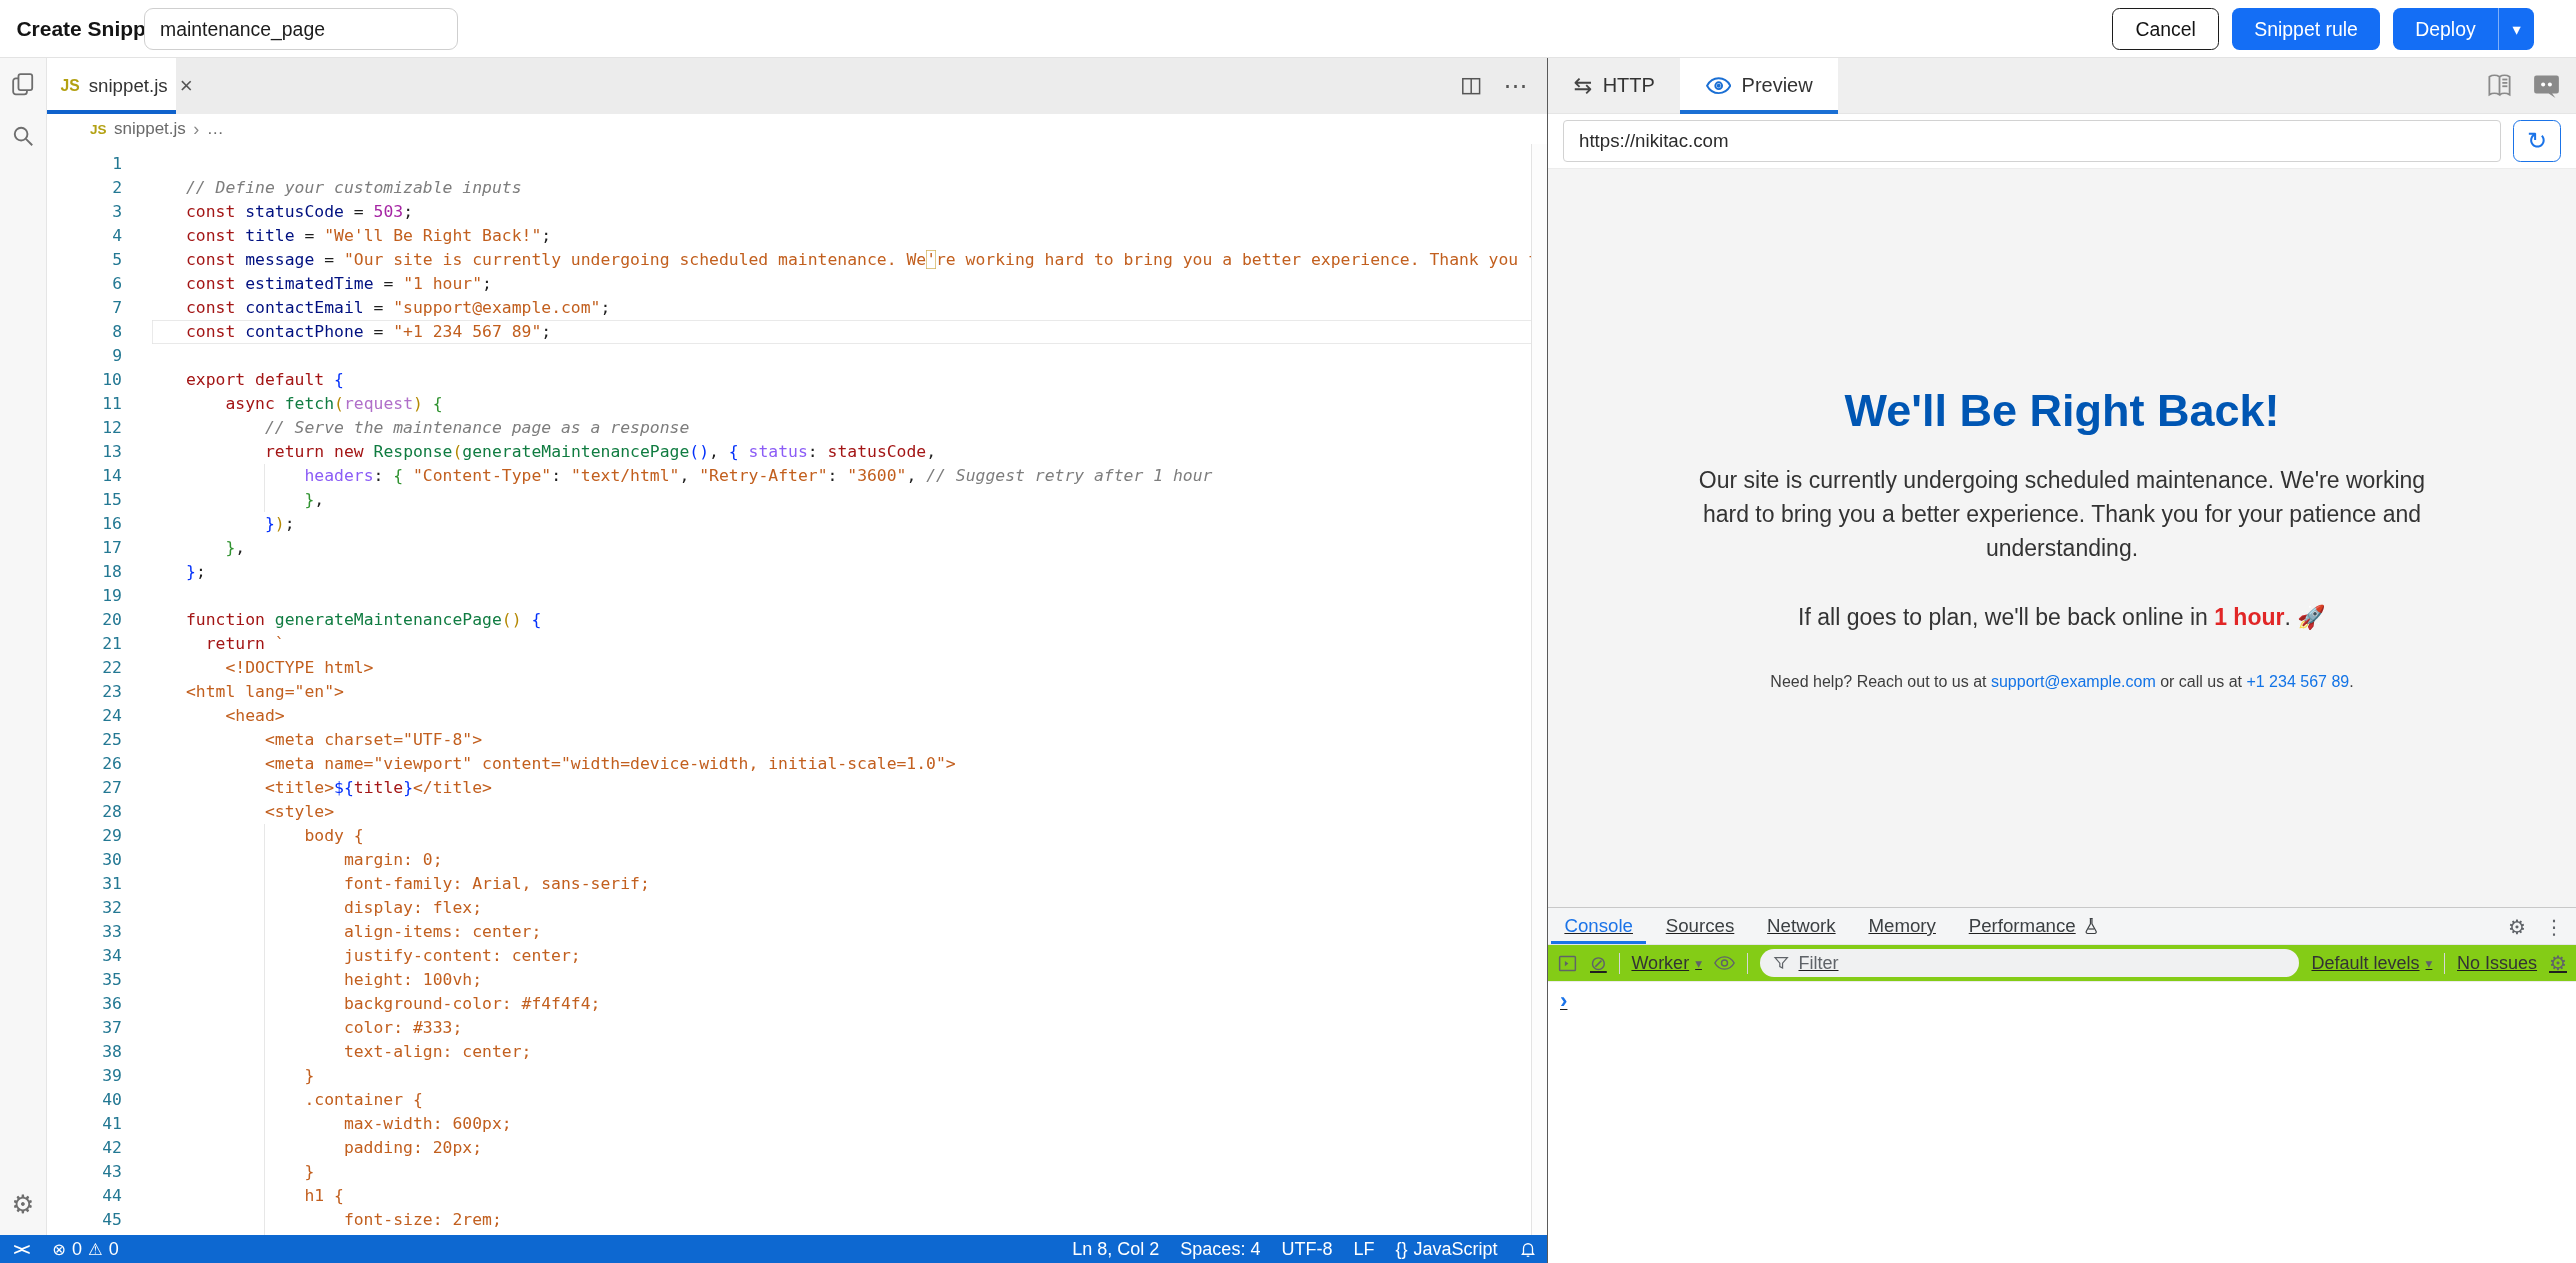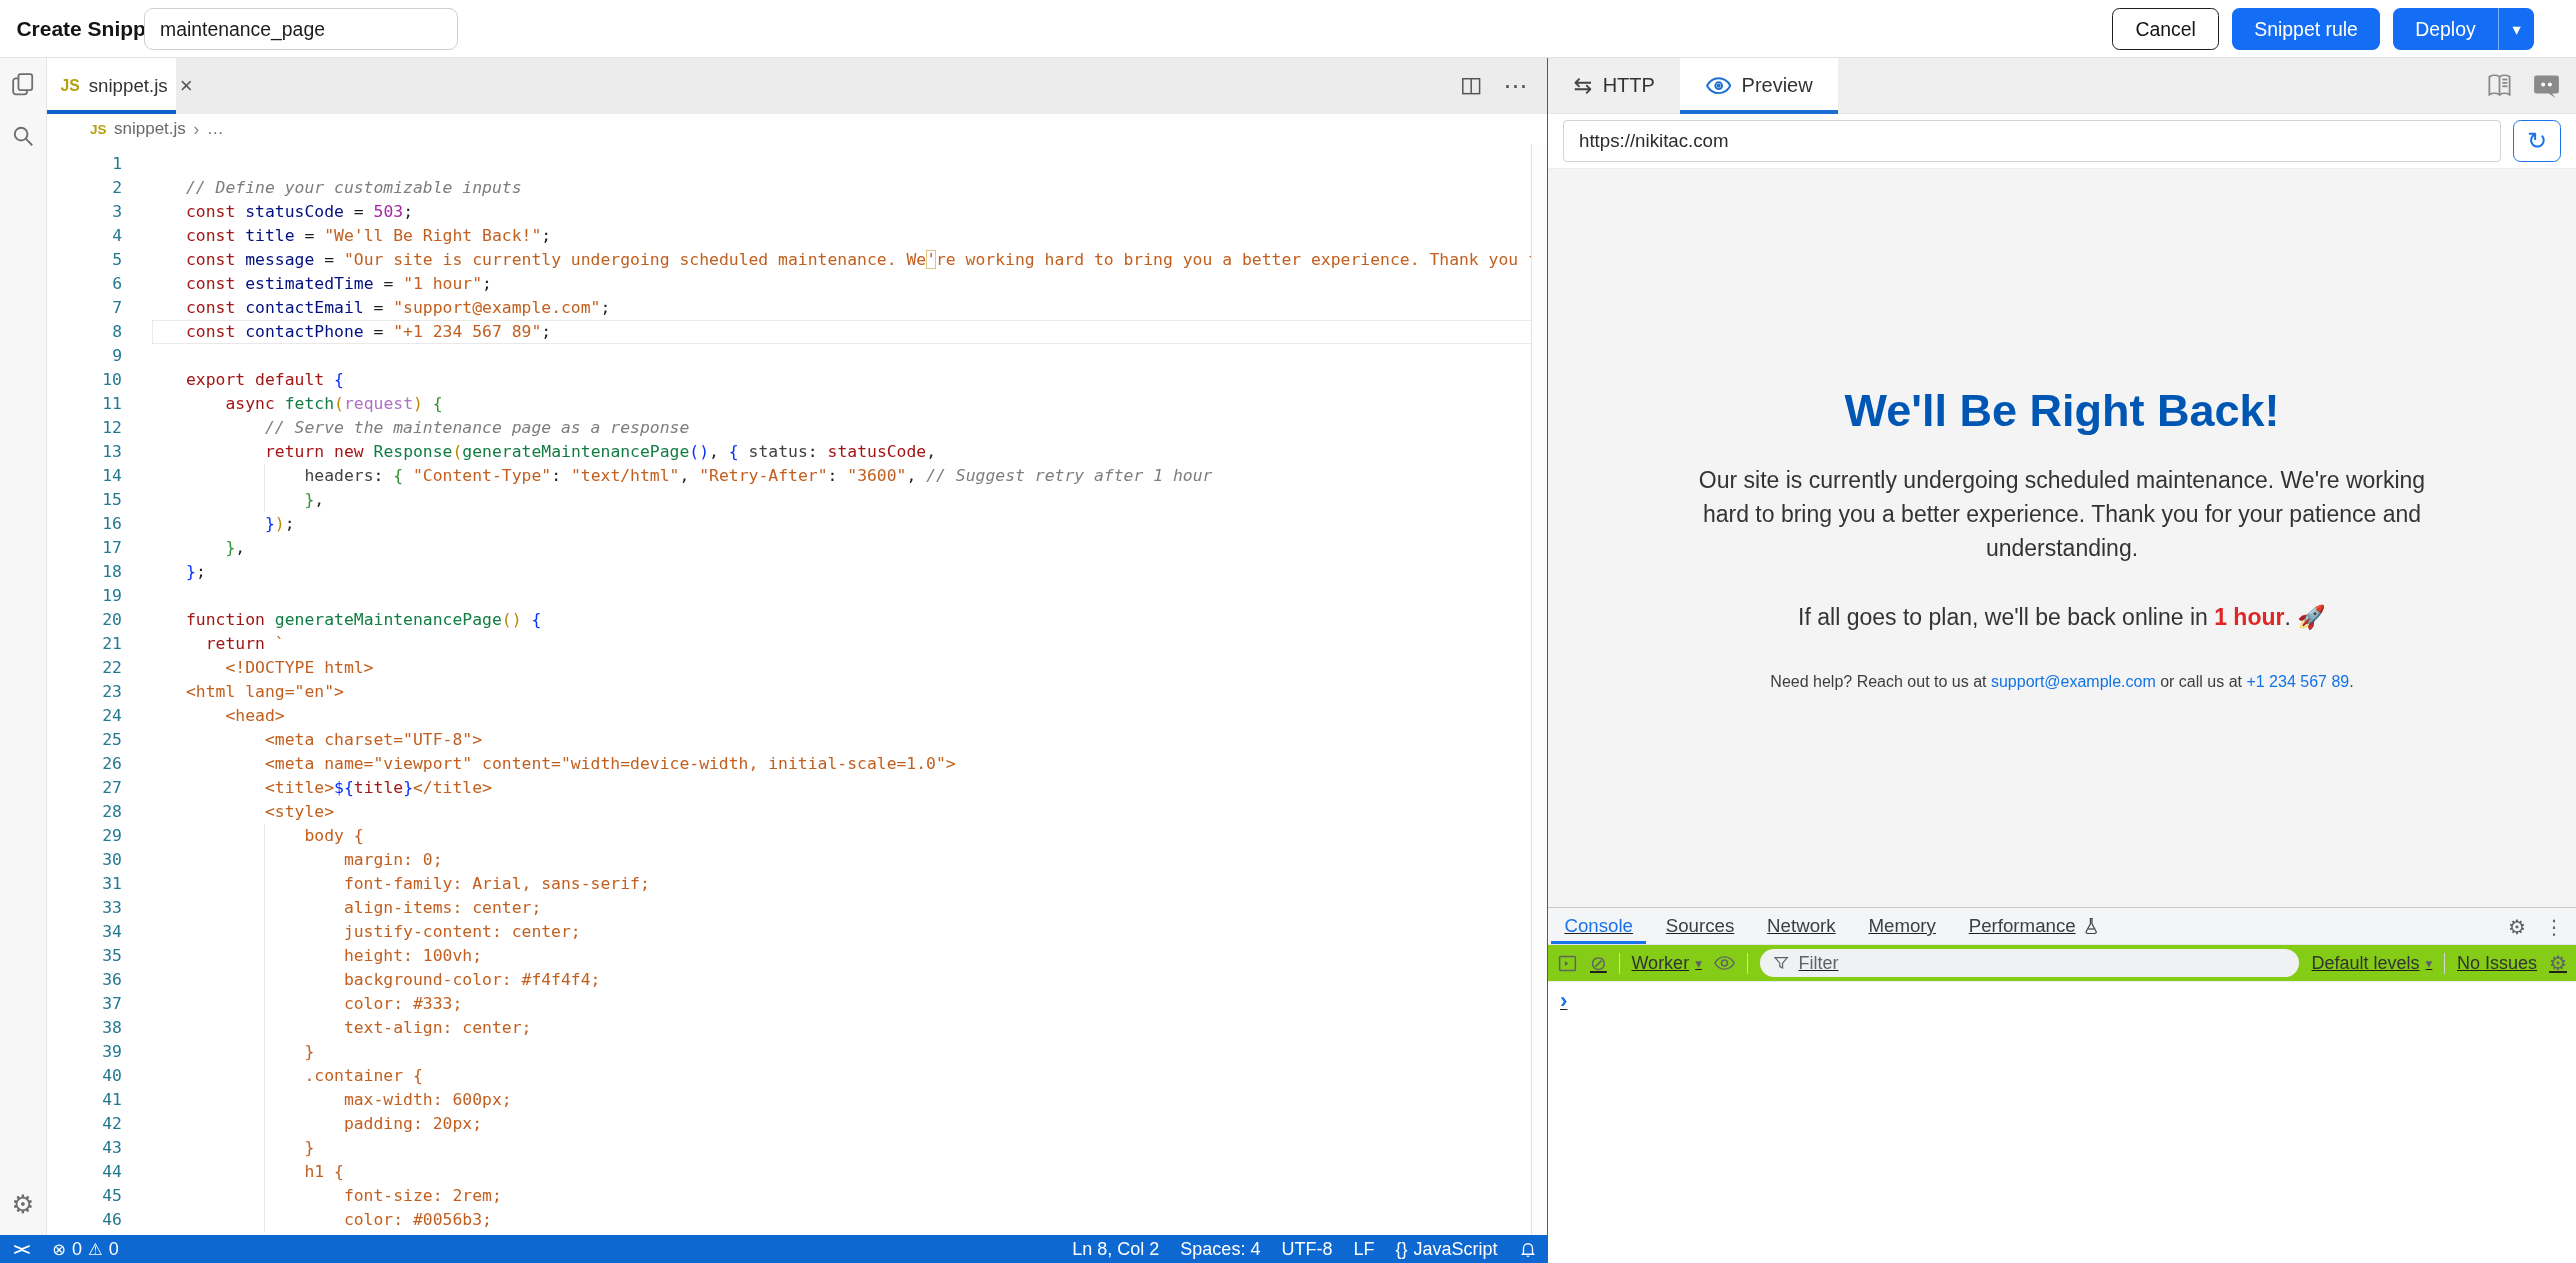--- a/index.html
+++ b/index.html
@@ -72,21 +72,21 @@
 
   
   .tk-p  { color:#1f1f1f; }
   .tk-k  { color:#a31515; }
   .tk-v  { color:#001080; }
   .tk-s  { color:#c25f1e; }
   .tk-nm { color:#a626a4; }
   .tk-c  { color:#7d7d7d; font-style:italic; }
   .tk-fn { color:#107c41; }
   .tk-prm{ color:#b06fc9; }
-  .tk-pr { color:#404040; }
+  .tk-pr { color:#8b5cf6; }
   .tk-b1 { color:#0431fa; }
   .tk-b2 { color:#b58904; }
   .tk-b3 { color:#319331; }
   .tk-tp { color:#0431fa; }
   .tk-ir { color:#a31515; }
   .tk-bx { color:#c25f1e; box-shadow:inset 0 0 0 0.7px #d3b158; }
 
   
   .statusbar { position:absolute; left:0; top:1235px; width:1547px; height:28px;
                background:#0d68d1; color:#fff; display:flex; align-items:center;
@@ -247,20 +247,21 @@
       <div class="cl"><span class="g">22</span><span class="t" style="--g: 0;"><span class="tk-s">    &lt;!DOCTYPE html&gt;</span></span></div>
       <div class="cl"><span class="g">23</span><span class="t" style="--g: 0;"><span class="tk-s">&lt;html lang="en"&gt;</span></span></div>
       <div class="cl"><span class="g">24</span><span class="t" style="--g: 0;"><span class="tk-s">    &lt;head&gt;</span></span></div>
       <div class="cl"><span class="g">25</span><span class="t" style="--g: 1;"><span class="tk-s">        &lt;meta charset="UTF-8"&gt;</span></span></div>
       <div class="cl"><span class="g">26</span><span class="t" style="--g: 1;"><span class="tk-s">        &lt;meta name="viewport" content="width=device-width, initial-scale=1.0"&gt;</span></span></div>
       <div class="cl"><span class="g">27</span><span class="t" style="--g: 1;"><span class="tk-s">        &lt;title&gt;</span><span class="tk-tp">${</span><span class="tk-ir">title</span><span class="tk-tp">}</span><span class="tk-s">&lt;/title&gt;</span></span></div>
       <div class="cl"><span class="g">28</span><span class="t" style="--g: 1;"><span class="tk-s">        &lt;style&gt;</span></span></div>
       <div class="cl"><span class="g">29</span><span class="t" style="--g: 2;"><span class="tk-s">            body {</span></span></div>
       <div class="cl"><span class="g">30</span><span class="t" style="--g: 3;"><span class="tk-s">                margin: 0;</span></span></div>
       <div class="cl"><span class="g">31</span><span class="t" style="--g: 3;"><span class="tk-s">                font-family: Arial, sans-serif;</span></span></div>
+      <div class="cl"><span class="g">32</span><span class="t" style="--g: 3;"><span class="tk-s">                display: flex;</span></span></div>
       <div class="cl"><span class="g">33</span><span class="t" style="--g: 3;"><span class="tk-s">                align-items: center;</span></span></div>
       <div class="cl"><span class="g">34</span><span class="t" style="--g: 3;"><span class="tk-s">                justify-content: center;</span></span></div>
       <div class="cl"><span class="g">35</span><span class="t" style="--g: 3;"><span class="tk-s">                height: 100vh;</span></span></div>
       <div class="cl"><span class="g">36</span><span class="t" style="--g: 3;"><span class="tk-s">                background-color: #f4f4f4;</span></span></div>
       <div class="cl"><span class="g">37</span><span class="t" style="--g: 3;"><span class="tk-s">                color: #333;</span></span></div>
       <div class="cl"><span class="g">38</span><span class="t" style="--g: 3;"><span class="tk-s">                text-align: center;</span></span></div>
       <div class="cl"><span class="g">39</span><span class="t" style="--g: 2;"><span class="tk-s">            }</span></span></div>
       <div class="cl"><span class="g">40</span><span class="t" style="--g: 2;"><span class="tk-s">            .container {</span></span></div>
       <div class="cl"><span class="g">41</span><span class="t" style="--g: 3;"><span class="tk-s">                max-width: 600px;</span></span></div>
       <div class="cl"><span class="g">42</span><span class="t" style="--g: 3;"><span class="tk-s">                padding: 20px;</span></span></div>

